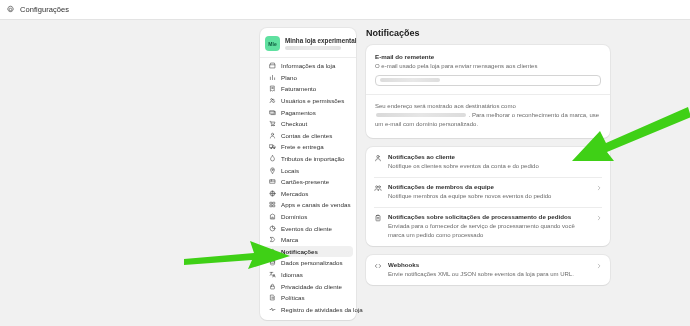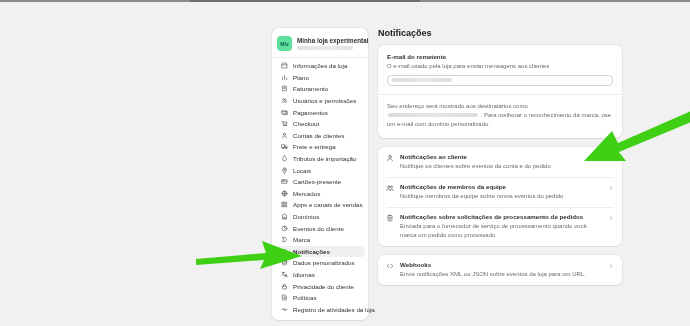--- a/index.html
+++ b/index.html
@@ -28,21 +28,21 @@
   .chrome-strip {
     position: absolute; left: 0; top: 0; width: 690px; height: 2px;
     background: #6e6e6e;
   }
   .chrome-strip .seg {
     position: absolute; top: 0; height: 2px; background: #8a8a8a;
   }
 
   
   .page {
-    position: absolute; left: 16px; top: 21px; width: 554px; height: 305px;
+    position: absolute; left: 4px; top: 21px; width: 554px; height: 305px;
     background: #f1f1f1;
   }
 
   
   .nav {
     position: absolute; left: 256px; top: 7px; width: 96px;
     background: #ffffff;
     border-radius: 7px;
     padding: 4px 0 5px 0;
     box-shadow: 0 0 0 1px rgba(0,0,0,.045), 0 1px 1px rgba(0,0,0,.05);
@@ -132,20 +132,27 @@
 </head>
 <body>
 
 <div id="root">
 
   <div class="chrome-strip">
     <div class="seg" style="left:0;width:190px;"></div>
     <div class="seg" style="left:420px;width:270px;"></div>
   </div>
 
+  <div class="topbar">
+    <svg class="gear" viewBox="0 0 20 20">
+      <path fill="none" stroke="#5c5c5c" stroke-width="1.6" d="M10 7.2a2.8 2.8 0 1 0 0 5.6 2.8 2.8 0 0 0 0-5.6z"></path>
+      <path fill="none" stroke="#5c5c5c" stroke-width="1.6" stroke-linejoin="round" d="M10 1.8l1.2 2 2.3-.3 .6 2.2 2.1 1-1 2.1 1 2.1-2.1 1-.6 2.2-2.3-.3-1.2 2-1.2-2-2.3 .3-.6-2.2-2.1-1 1-2.1-1-2.1 2.1-1 .6-2.2 2.3 .3z"></path>
+    </svg>
+    <span class="topbar-title">Configurações</span>
+  </div>
 
   <div class="page">
 
     <div class="nav">
 
       <div class="store">
         <div class="store-avatar">Mle</div>
         <div class="store-meta">
           <div class="store-name">Minha loja experimental</div>
           <div class="store-sub"></div>

